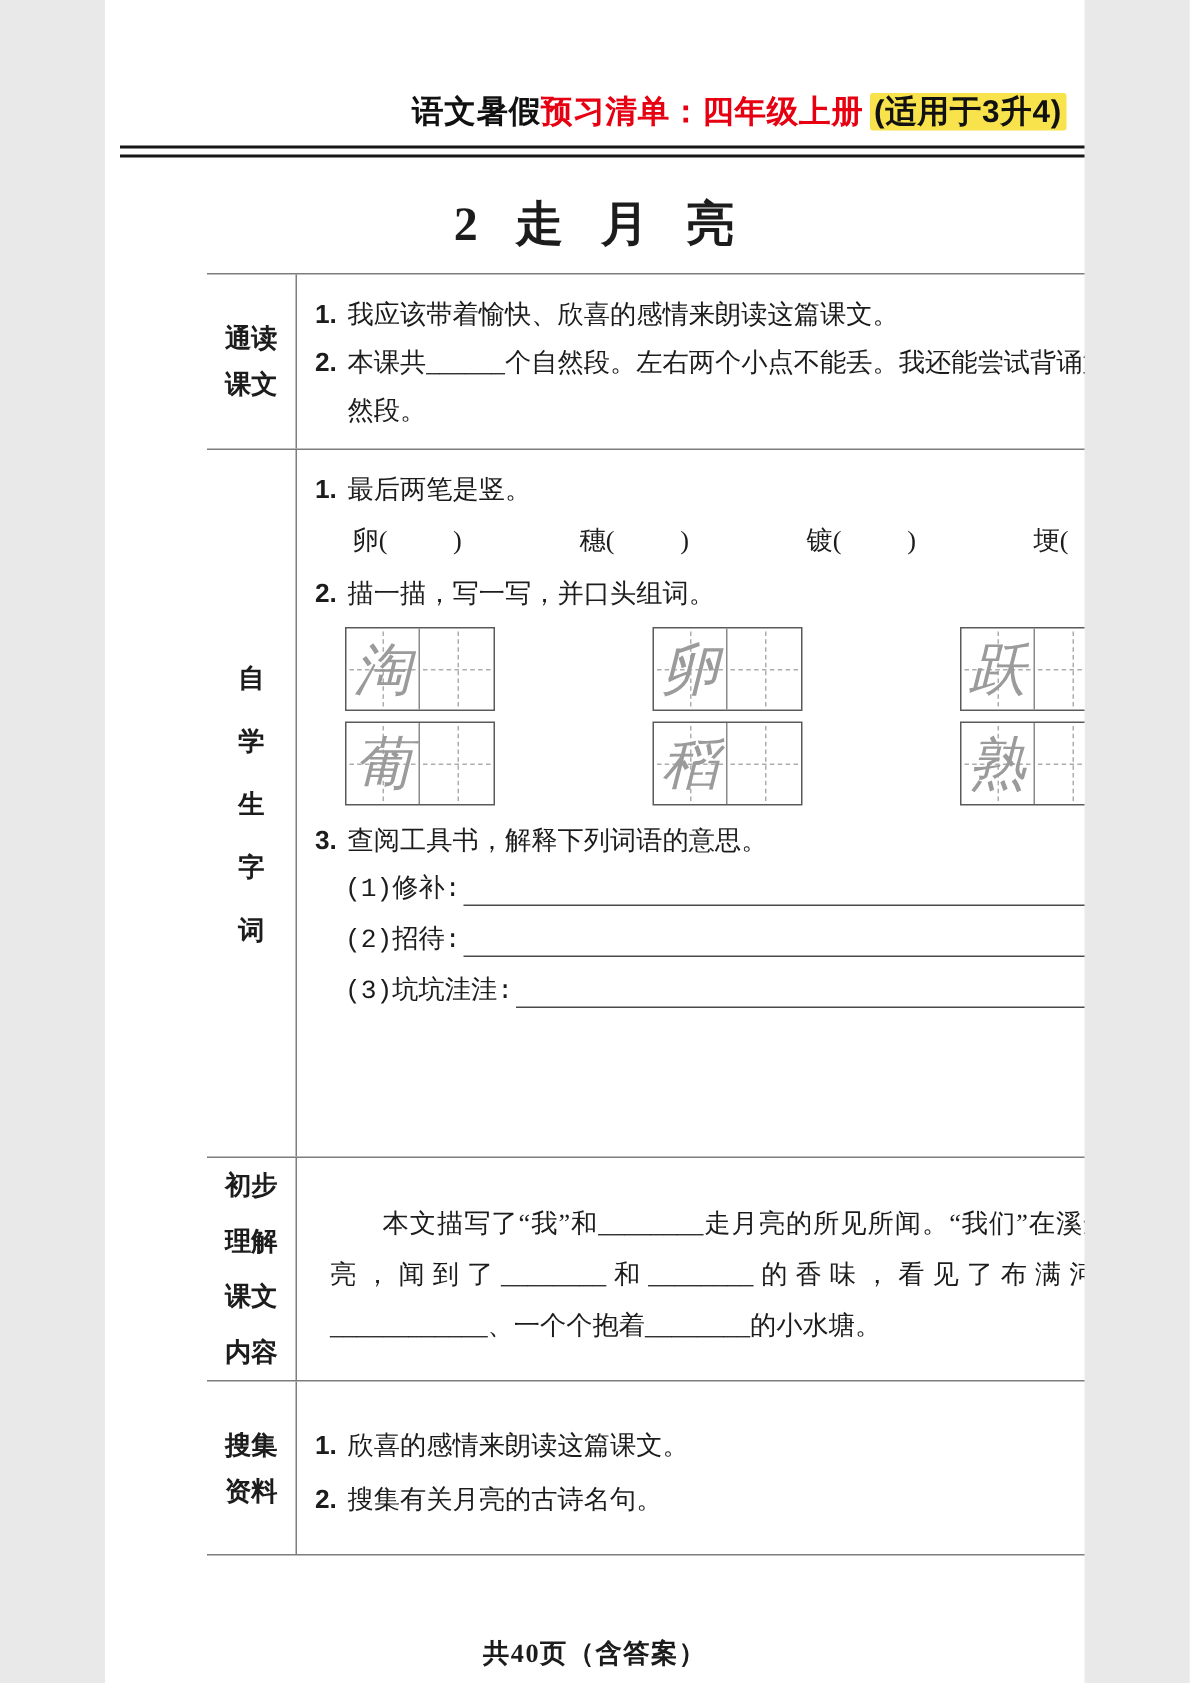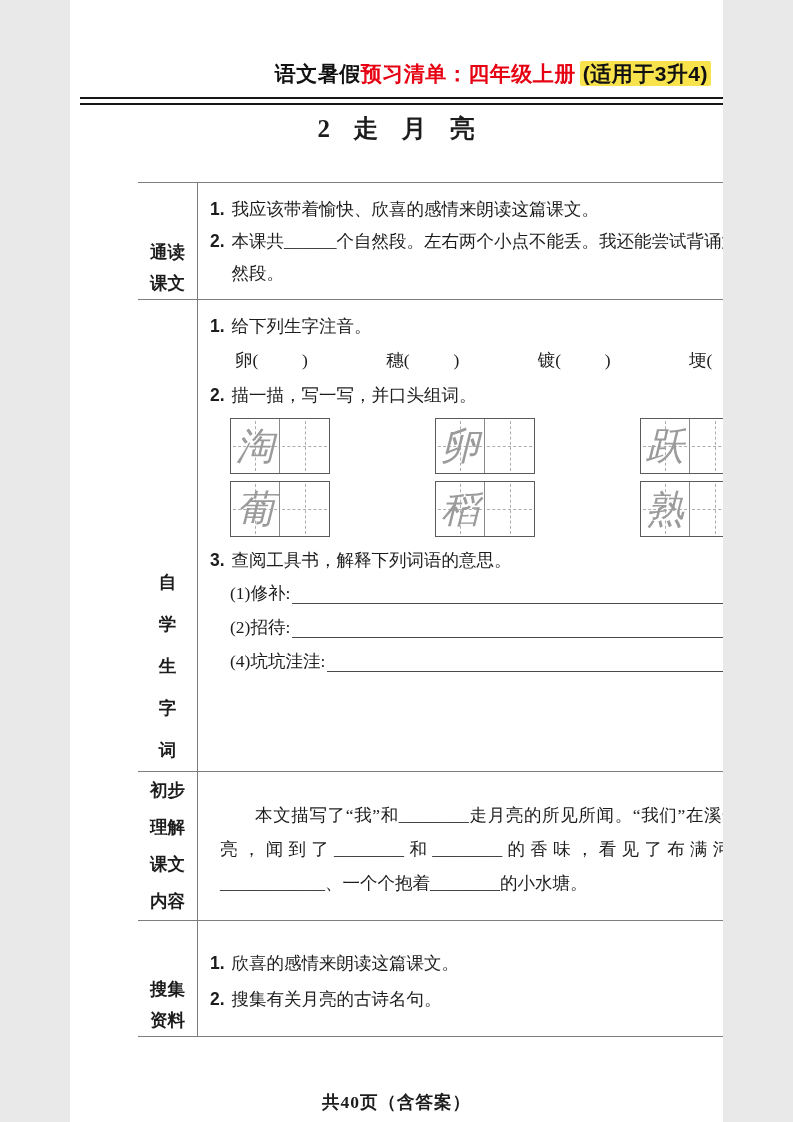--- a/index.html
+++ b/index.html
@@ -24,36 +24,36 @@
   .header-text .hb { color:#111111; }
   .header-text .hr { color:#e60012; }
   .header-text .badge { color:#111111; background:#f8e34c; padding:1px 3px; border-radius:2px; margin-left:4px; }
   .double-line {
     position:absolute; top:97px; left:10px; width:771px; height:8px;
     border-top:2.5px solid #161616; border-bottom:2.5px solid #161616;
   }
 
   
   .lesson-title {
-    position:absolute; top:112px; left:0; width:100%;
-    text-align:center; font-size:25px; font-weight:bold;
+    position:absolute; top:128px; left:0; width:100%;
+    text-align:center; font-size:32px; font-weight:bold;
     word-spacing:15px; letter-spacing:1px;
   }
 
   
   .worksheet {
     position:absolute; top:182px; left:68px; width:650px;
     border-top:1.5px solid #7d7d7d;
     font-size:17.5px;
   }
   .w-row { display:flex; border-bottom:1.5px solid #7d7d7d; }
   .w-label {
     width:60px; flex:0 0 60px;
     border-right:1.5px solid #7d7d7d;
-    display:flex; flex-direction:column; justify-content:flex-end; align-items:center;
+    display:flex; flex-direction:column; justify-content:center; align-items:center;
     font-family:"Liberation Sans","DejaVu Sans",sans-serif;
     font-weight:bold; font-size:17.5px; line-height:31px;
     text-align:center;
   }
   .w-label.tall { line-height:42px; }
   .w-label.quad { line-height:37px; }
   .w-content { flex:1; padding:10px 8px 10px 12px; }
 
   .row1 { min-height:111px; }
   .row2 { min-height:472px; }
@@ -103,21 +103,21 @@
     padding:4px 6px 2px 18px; line-height:32.5px; text-align:justify;
   }
   .tip .tip-label {
     font-style:normal; font-weight:bold;
     font-family:"Liberation Sans","DejaVu Sans",sans-serif;
   }
   .tip .tip-text { font-style:italic; }
 
   
   .def-line { display:flex; align-items:flex-end; padding-left:20px; line-height:34px; }
-  .def-line .def-label { flex:0 0 auto; white-space:nowrap; }
+  .def-line .def-label { flex:0 0 auto; white-space:nowrap;font-family:Liberation Mono, monospace; }
   .def-line .fill { flex:1; border-bottom:1.2px solid #4a4a4a; margin:0 2px 6px 2px; height:1px; }
 
   
   .summary {
     padding:16px 4px 0 10px; line-height:34px; text-indent:2em; text-align:justify;
   }
 
   .row4 .w-content { padding-top:24px; }
   .row4 .num-item { line-height:36px; }
 
@@ -163,21 +163,21 @@
         <span>自</span>
         <span>学</span>
         <span>生</span>
         <span>字</span>
         <span>词</span>
       </div>
       <div class="w-content">
 
         <div class="num-item">
           <span class="num">1.</span>
-          <span class="txt">给下列生字注音。</span>
+          <span class="txt">最后两笔是竖。</span>
         </div>
 
         <div class="pinyin-row">
           <span>卵(          )</span>
           <span>穗(          )</span>
           <span>镀(          )</span>
           <span>埂(          )</span>
         </div>
 
         <div class="num-item">
@@ -235,21 +235,21 @@
 
         <div class="def-line">
           <span class="def-label">(1)修补:</span>
           <span class="fill"></span>
         </div>
         <div class="def-line">
           <span class="def-label">(2)招待:</span>
           <span class="fill"></span>
         </div>
         <div class="def-line">
-          <span class="def-label">(4)坑坑洼洼:</span>
+          <span class="def-label">(3)坑坑洼洼:</span>
           <span class="fill"></span>
         </div>
 
       </div>
     </div>
 
     <div class="w-row row3">
       <div class="w-label quad">
         <span>初步</span>
         <span>理解</span>

